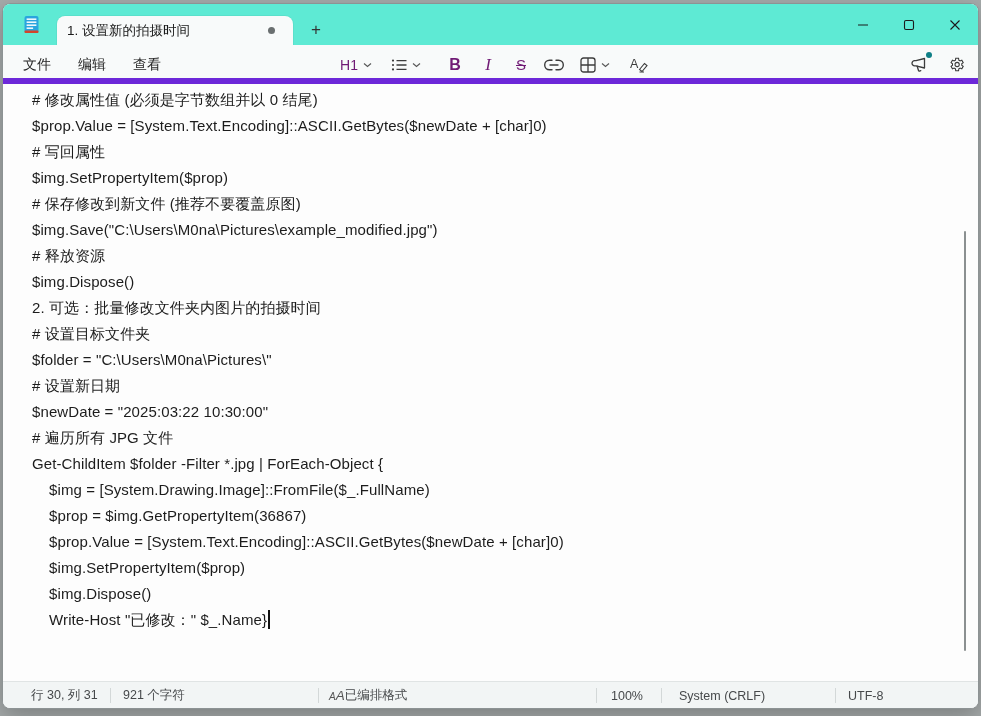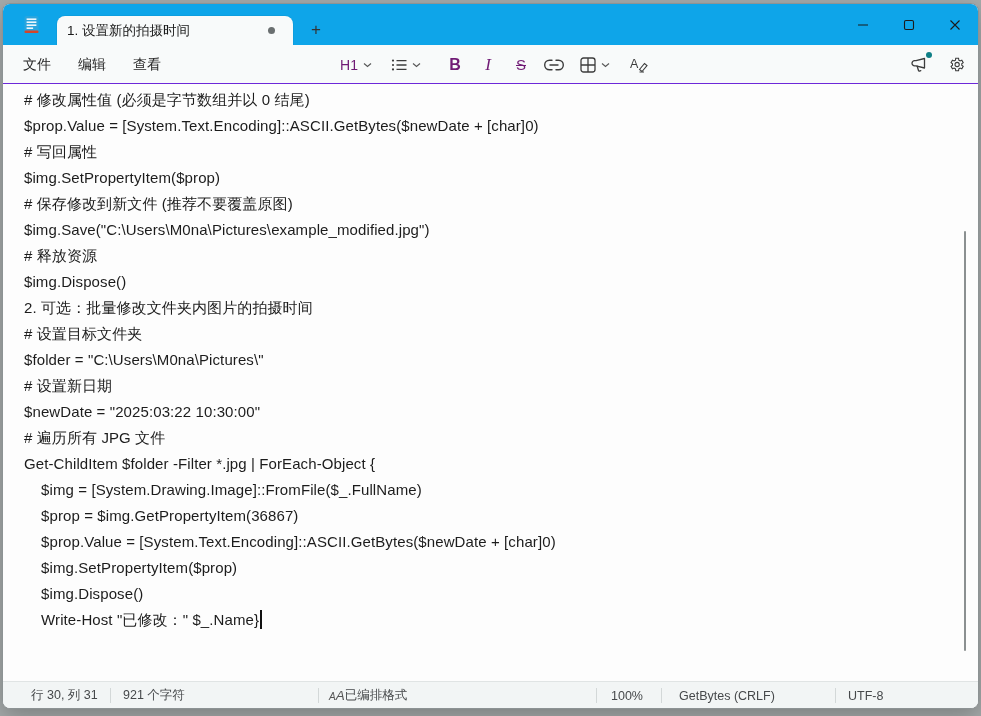--- a/index.html
+++ b/index.html
@@ -13,21 +13,21 @@
     position:absolute; left:2px; top:3px; width:977px; height:706px;
     border-radius:8px; overflow:hidden;
     border:1px solid #8d9394;
     box-shadow:0 8px 24px rgba(0,0,0,.25);
     background:#fdfdfd;
     display:flex; flex-direction:column;
   }
   
   .titlebar {
     position:relative; height:41px; flex:0 0 41px;
-    background:#0ea5e9;
+    background:#5eead4;
   }
   .app-icon { position:absolute; left:19px; top:11px; width:19px; height:19px; }
   .tab {
     position:absolute; left:54px; top:12px; width:236px; height:29px;
     background:#f8fafa; border-radius:8px 8px 0 0;
     display:flex; align-items:center;
     box-shadow:0 0 0 1px rgba(0,0,0,0.04);
   }
   .tab-label { margin-left:10px; font-size:13.5px; color:#1b1b1b; white-space:nowrap; }
   .tab-dot {
@@ -38,21 +38,21 @@
     position:absolute; left:300px; top:13px; width:26px; height:26px;
     display:flex; align-items:center; justify-content:center;
     font-size:17px; color:#333; border-radius:4px;
   }
   .win-controls { position:absolute; right:0; top:0; height:41px; display:flex; }
   .win-btn { width:46px; height:41px; display:flex; align-items:center; justify-content:center; }
   .win-btn svg { display:block; }
   
   .toolbar {
     position:relative; height:39px; flex:0 0 39px;
-    background:#f8fafa; border-bottom:1px solid #6d28d9;
+    background:#f8fafa; border-bottom:6px solid #6d28d9;
   }
   .menu-item {
     position:absolute; top:0; height:39px; display:flex; align-items:center;
     font-size:14px; color:#252525; padding:0 6px; border-radius:5px;
   }
   .m-file { left:14px; } .m-edit { left:69px; } .m-view { left:124px; }
   .tb { position:absolute; top:5px; height:29px; display:flex; align-items:center; justify-content:center; border-radius:5px; color:#701a75; }
   .tb svg { display:block; }
   .tb-heading { left:331px; width:44px; font-size:14px; gap:5px; }
   .tb-list { left:383px; width:40px; gap:5px; }
@@ -61,21 +61,21 @@
   .tb-strike { left:503px; width:30px; font-size:15px; text-decoration:line-through; }
   .tb-link { left:535px; width:32px; }
   .tb-table { left:570px; width:44px; gap:5px; }
   .tb-clear { left:620px; width:32px; }
   .tb-announce { left:901px; width:32px; position:absolute; }
   .tb-settings { left:937px; width:32px; }
   .announce-dot { position:absolute; right:4px; top:2px; width:6px; height:6px; border-radius:50%; background:#0e7f86; }
   
   .editor {
     position:relative; flex:1 1 auto; background:#fdfdfd; overflow:hidden;
-    padding:3px 30px 0 21px;
+    padding:3px 30px 0 29px;
   }
   .code-line {
     font-size:15px; line-height:26px; color:#1c1c1c;
     white-space:pre; letter-spacing:0.1px;
   }
   .caret { display:inline-block; width:1.5px; height:19px; background:#111; vertical-align:-4px; margin-left:1px; }
   .scroll-thumb {
     position:absolute; right:12px; top:147px; width:2.5px; height:420px;
     background:#8b9091; border-radius:2px;
   }
@@ -229,18 +229,18 @@
     <div class="sb-divider d1"></div>
     <div class="sb-item sb-chars">921 个字符</div>
     <div class="sb-divider d2"></div>
     <div class="sb-item sb-format">
       <span class="aa-icon"><span class="a1">A</span><span class="a2">A</span></span>
       <span>已编排格式</span>
     </div>
     <div class="sb-divider d3"></div>
     <div class="sb-item sb-zoom">100%</div>
     <div class="sb-divider d4"></div>
-    <div class="sb-item sb-eol">GetBytes (CRLF)</div>
+    <div class="sb-item sb-eol">System (CRLF)</div>
     <div class="sb-divider d5"></div>
     <div class="sb-item sb-enc">UTF-8</div>
   </div>
 
 </div>
 
 </body></html>

